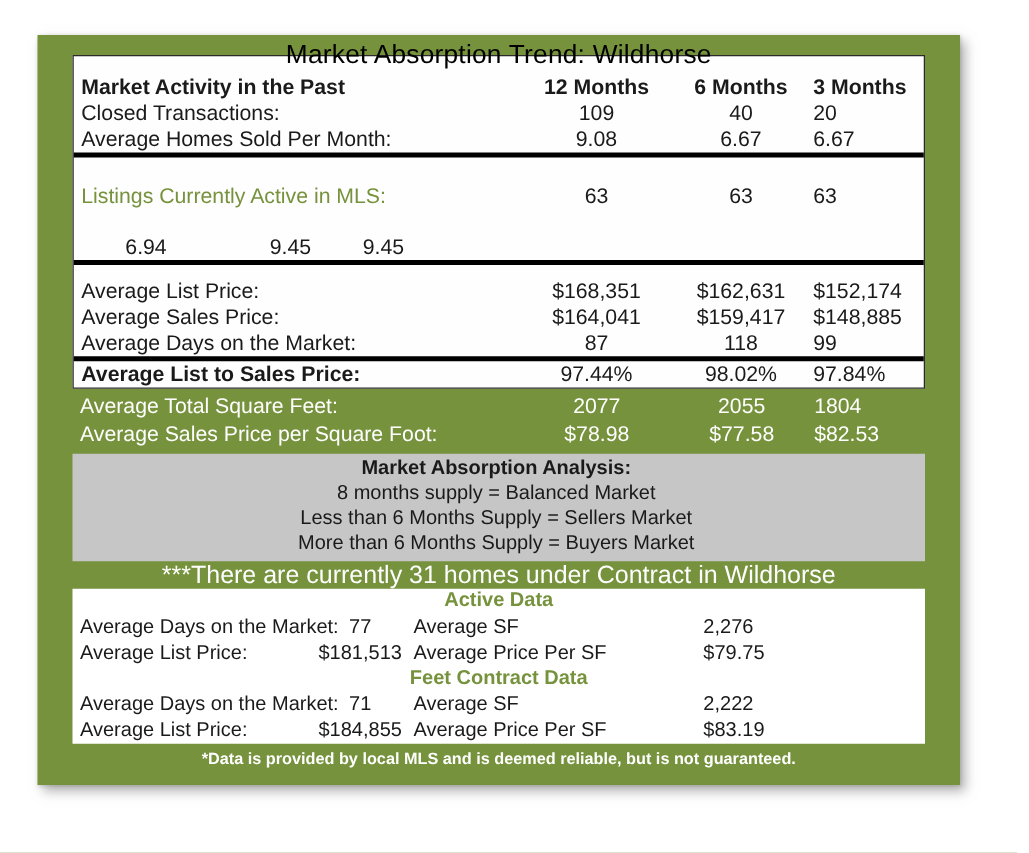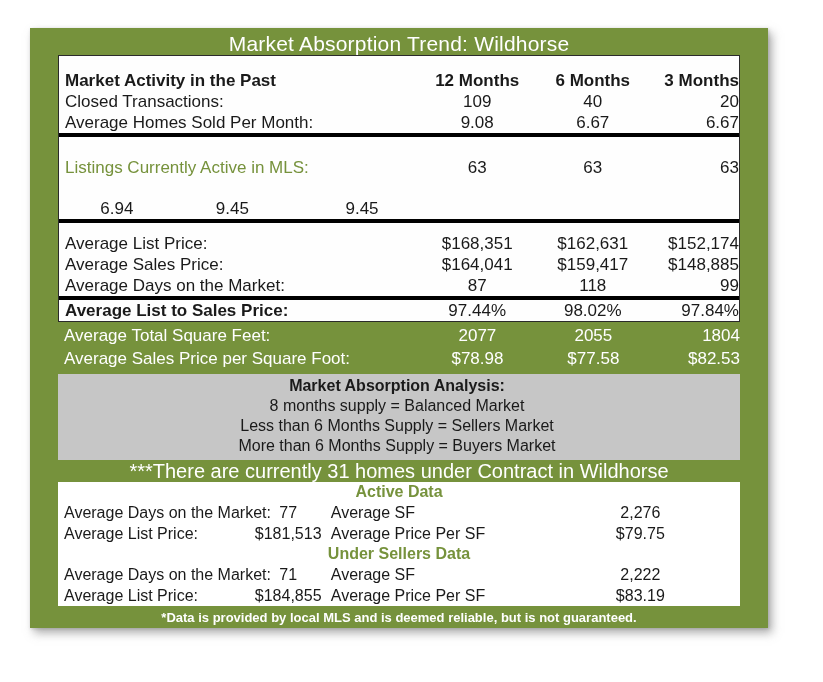--- a/index.html
+++ b/index.html
@@ -5,32 +5,32 @@
   * { margin:0; padding:0; box-sizing:border-box; }
   html,body { width:823px; height:682px; background:#ffffff; overflow:hidden;
               font-family:"Liberation Sans", sans-serif; color:#1a1a1a; }
   .report {
     position:absolute; left:30px; top:28px; width:738px; height:600px;
     background:#76923C;
     box-shadow:4px 5px 9px rgba(110,110,110,0.55), 1px 1px 3px rgba(140,140,140,0.4);
     overflow:hidden;
   }
   .title-bar {
-    height:27px; line-height:31px; text-align:center;
-    color:#ffffff; font-size:21px; letter-spacing:0.2px;
+    height:16px; line-height:31px; text-align:center;
+    color:#000000; font-size:21px; letter-spacing:0.2px;
   }
   .content { margin:0 28px; }
 
   
   .main-table { background:#fefefe; border:1px solid #2b2b2b; padding-top:14px; }
   .trow { display:flex; line-height:21px; font-size:17px; }
   .trow.hdr { font-weight:bold; }
   .c-label  { width:53%; padding-left:6px; text-align:left; white-space:nowrap; }
   .c-v      { width:17%; text-align:center; }
-  .c-v3     { width:13%; text-align:right; }
+  .c-v3     { width:13%; text-align:left; }
   .bb       { border-bottom:4px solid #000000; }
   .sp20 { height:20px; } .sp10 { height:10px; } .sp2 { height:2px; } .sp4 { height:4px; }
   .bold { font-weight:bold; }
   .green-text { color:#76923C; }
 
   
   .green-rows .trow { color:#ffffff; line-height:23px; }
 
   
   .gray-box {
@@ -45,21 +45,21 @@
     color:#ffffff; font-size:20px;
   }
 
   
   .bottom-table { background:#ffffff; font-size:16px; }
   .sec-head { text-align:center; font-weight:bold; color:#76923C; line-height:20px; }
   .brow { display:flex; line-height:21px; }
   .b1 { width:27.5%; padding-left:6px; text-align:left; white-space:nowrap; }
   .b2 { width:12.5%; text-align:center; }
   .b3 { width:34%;  text-align:left; }
-  .b4 { width:26%;  text-align:center; padding-right:22px; }
+  .b4 { width:26%;  text-align:left; padding-right:22px; }
 
   .footer-band {
     height:26px; line-height:24px; text-align:center;
     color:#ffffff; font-size:13px; font-weight:bold;
   }
 </style>
 </head>
 <body>
 
 <div class="report">
@@ -178,21 +178,21 @@
         <div class="b3">Average SF</div>
         <div class="b4">2,276</div>
       </div>
       <div class="brow">
         <div class="b1">Average List Price:</div>
         <div class="b2">$181,513</div>
         <div class="b3">Average Price Per SF</div>
         <div class="b4">$79.75</div>
       </div>
 
-      <div class="sec-head">Under Sellers Data</div>
+      <div class="sec-head">Feet Contract Data</div>
 
       <div class="brow">
         <div class="b1">Average Days on the Market:</div>
         <div class="b2">71</div>
         <div class="b3">Average SF</div>
         <div class="b4">2,222</div>
       </div>
       <div class="brow">
         <div class="b1">Average List Price:</div>
         <div class="b2">$184,855</div>

